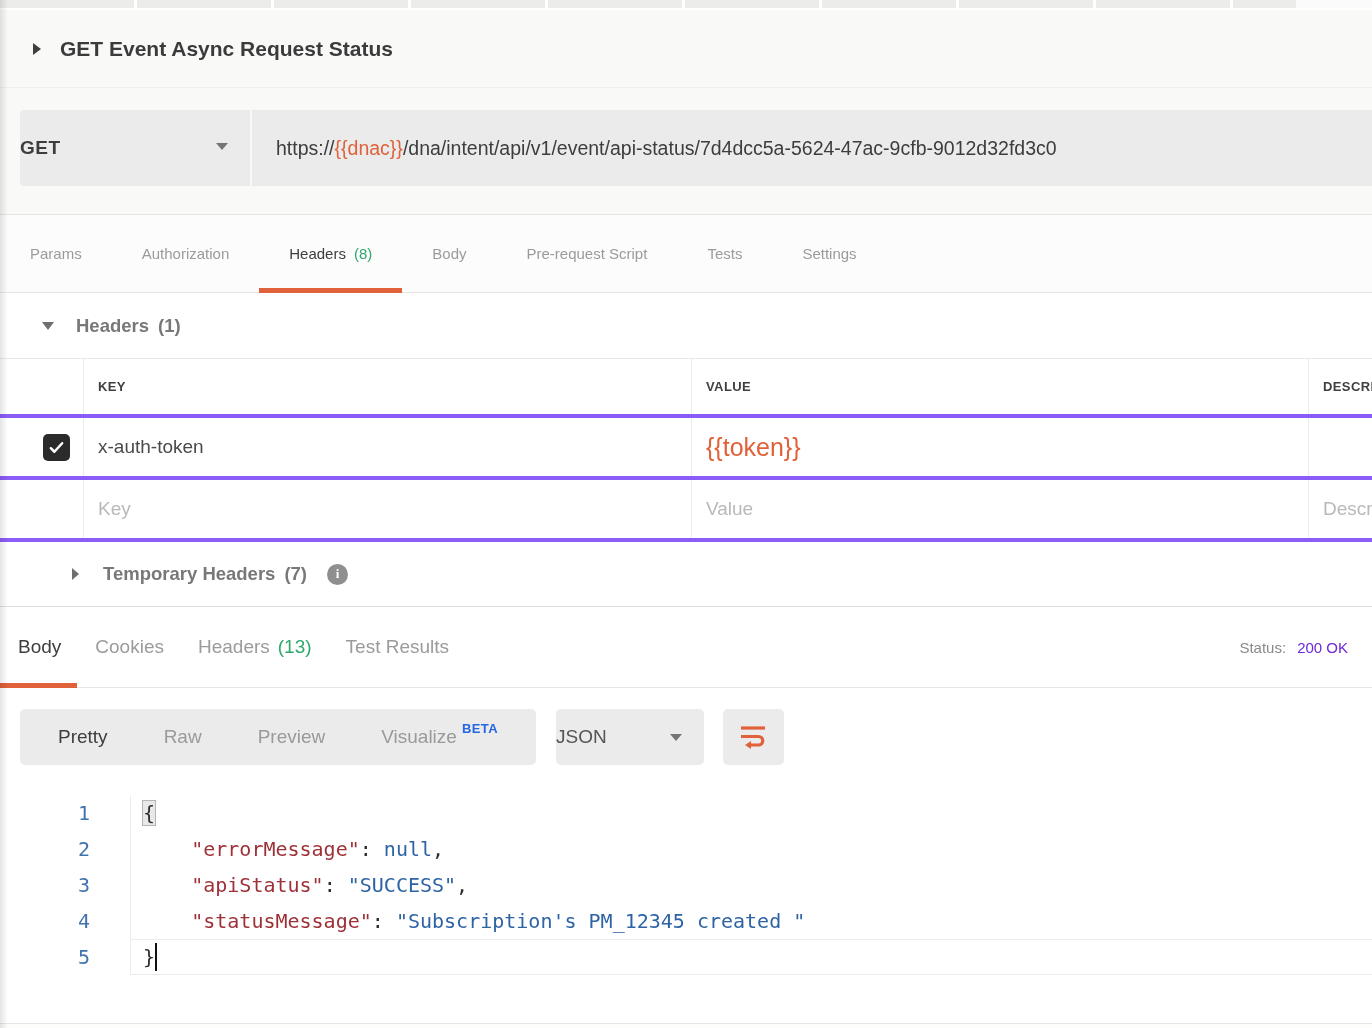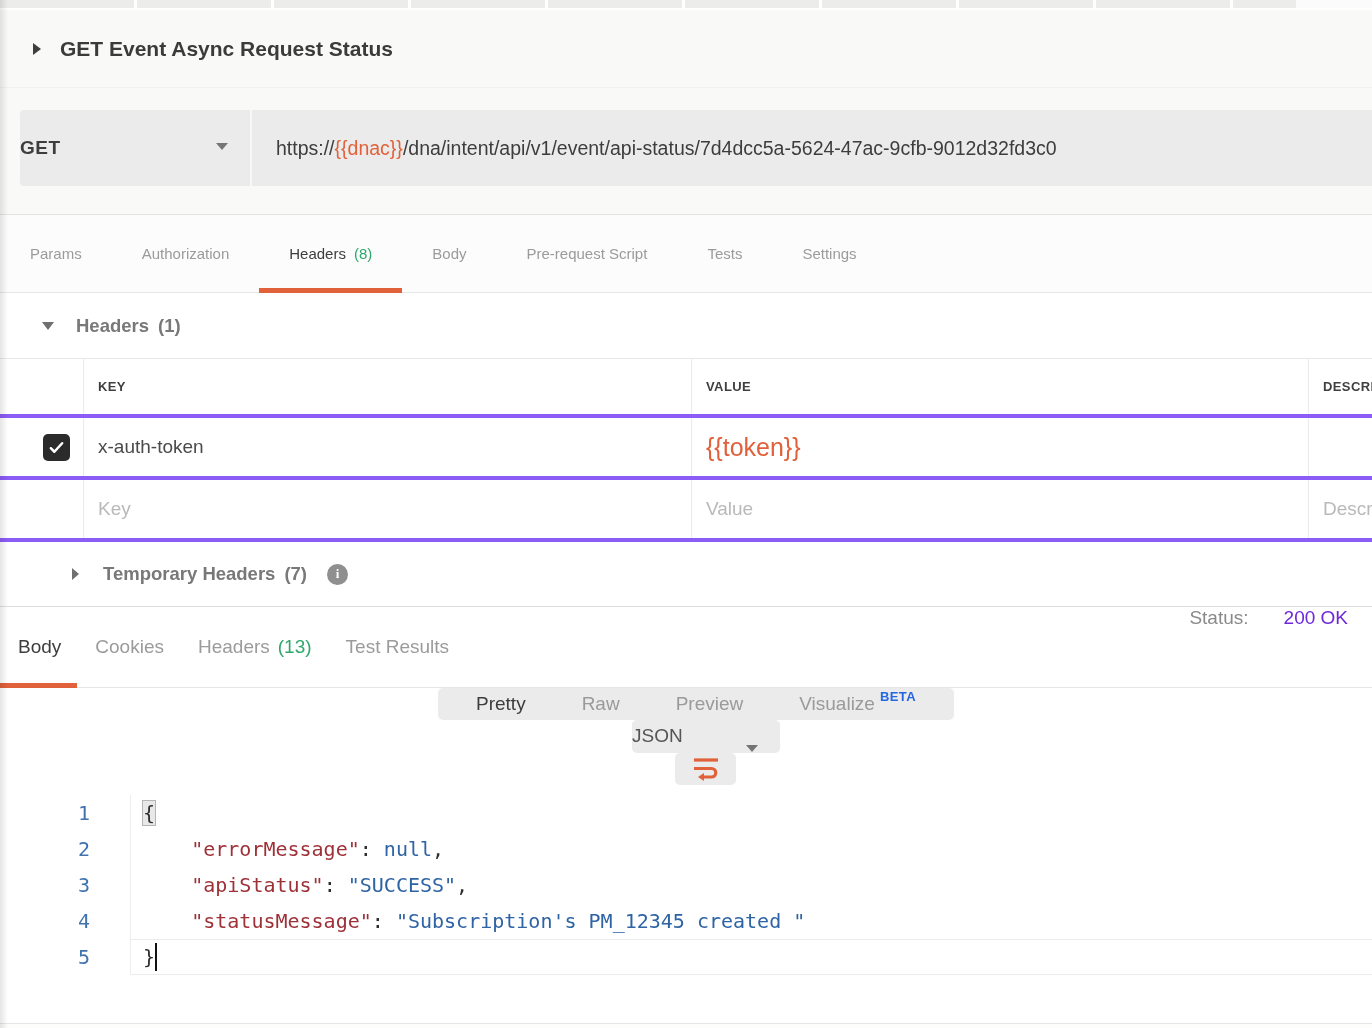--- a/index.html
+++ b/index.html
@@ -59,24 +59,24 @@
   .info-dot { width:21px; height:21px; border-radius:50%; background:#8f8f8f; margin-left:20px;
               display:flex; align-items:center; justify-content:center; }
   .info-dot span { color:#fff; font-size:13px; font-weight:700; font-family:"Liberation Serif", serif; }
 
   
   .resp-tabbar { height:81px; display:flex; align-items:stretch; border-bottom:1px solid #e6e6e6; background:#fff; }
   .resp-tab { display:flex; align-items:center; padding:0 16px 0 18px; font-size:19px; color:#9b9b9b; position:relative; }
   .resp-tab .count { color:#2FA86C; margin-left:8px; }
   .resp-tab.active { color:#3d3d3d; }
   .resp-tab.active::after { content:''; position:absolute; left:0; right:0; bottom:-1px; height:5px; background:#E0613A; }
-  .resp-status { margin-left:auto; display:flex; padding-right:24px; font-size:19px; color:#8a8a8a;gap:24px; }
+  .resp-status { margin-left:auto; display:flex; align-items:center; padding-right:24px; font-size:15px; color:#8a8a8a; }
   .resp-status .status-val { color:#6d28d9; margin-left:11px; }
 
-  .resp-toolbar { height:97px; display:flex; align-items:center; padding-left:20px; background:#fff;flex-direction:column; }
+  .resp-toolbar { height:97px; display:flex; align-items:center; padding-left:20px; background:#fff; }
   .view-group { display:flex; align-items:center; height:56px; background:#ebebeb; border-radius:5px; padding:0 10px; }
   .view-btn { padding:0 28px; font-size:19px; color:#9a9a9a; display:flex; align-items:center; }
   .view-btn.active { color:#3d3d3d; }
   .beta { font-size:13px; font-weight:700; color:#2567E3; letter-spacing:0.4px; position:relative; top:-8px; margin-left:5px; }
   .format-select { margin-left:20px; height:56px; width:148px; background:#ebebeb; border-radius:5px;
                    display:flex; align-items:center; position:relative; }
   .format-label { font-size:19px; color:#555; }
   .format-caret { position:absolute; right:22px; top:25px; width:0; height:0; border-left:6px solid transparent; border-right:6px solid transparent; border-top:7px solid #757575; }
   .wrap-btn { margin-left:19px; height:56px; width:61px; background:#ebebeb; border-radius:5px;
               display:flex; align-items:center; justify-content:center; }

